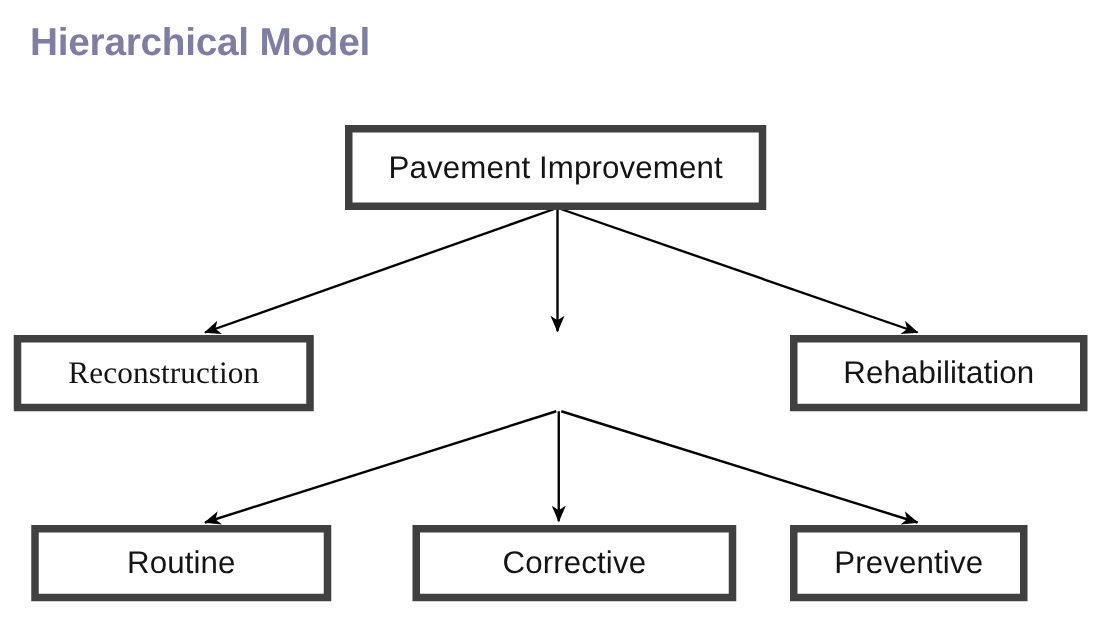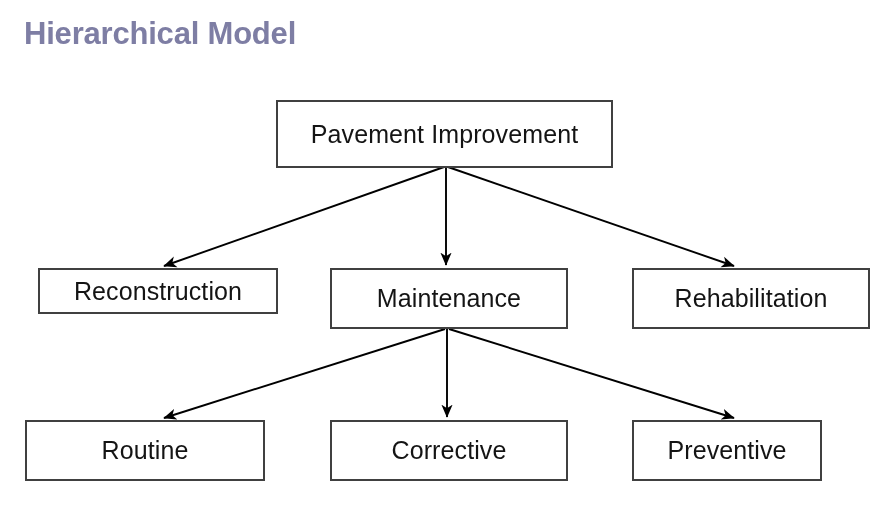--- a/index.html
+++ b/index.html
@@ -47,44 +47,44 @@
     height: 512px;
     z-index: 1;
     pointer-events: none;
   }
 
   
   .node {
     position: absolute;
     box-sizing: border-box;
     background: #ffffff;
-    border: 2px solid #404040;
+    border: 6px solid #404040;
     display: flex;
     align-items: center;
     justify-content: center;
     z-index: 2;
   }
   .node-label {
     font-size: 25px;
     font-weight: 400;
     color: #141414;
     line-height: 1;
     white-space: nowrap;
     letter-spacing: 0.1px;
   }
 
   
   #node-root      { left: 276px; top: 100px; width: 337px; height: 68px; }
   
-  #node-recon     { left: 38px;  top: 268px; width: 240px; height: 46px; }
+  #node-recon     { left: 11px;  top: 268px; width: 240px; height: 61px; font-family: Liberation Serif, serif; }
   #node-maint     { left: 330px; top: 268px; width: 238px; height: 61px; }
   #node-rehab     { left: 632px; top: 268px; width: 238px; height: 61px; text-align: right; }
   
   #node-routine   { left: 25px;  top: 420px; width: 240px; height: 61px; }
-  #node-corrective{ left: 330px; top: 420px; width: 238px; height: 61px; }
+  #node-corrective{ left: 330px; top: 420px; width: 259px; height: 61px; }
   #node-preventive{ left: 632px; top: 420px; width: 190px; height: 61px; }
 </style>
 </head>
 <body>
 
 <div id="canvas">
 
   <div class="diagram-title">Hierarchical Model</div>
 
   <svg class="connectors" viewBox="0 0 896 512" width="896" height="512">
@@ -108,23 +108,20 @@
   </svg>
 
   <div class="node" id="node-root">
     <span class="node-label">Pavement Improvement</span>
   </div>
 
   <div class="node" id="node-recon">
     <span class="node-label">Reconstruction</span>
   </div>
 
-  <div class="node" id="node-maint">
-    <span class="node-label">Maintenance</span>
-  </div>
 
   <div class="node" id="node-rehab">
     <span class="node-label">Rehabilitation</span>
   </div>
 
   <div class="node" id="node-routine">
     <span class="node-label">Routine</span>
   </div>
 
   <div class="node" id="node-corrective">

